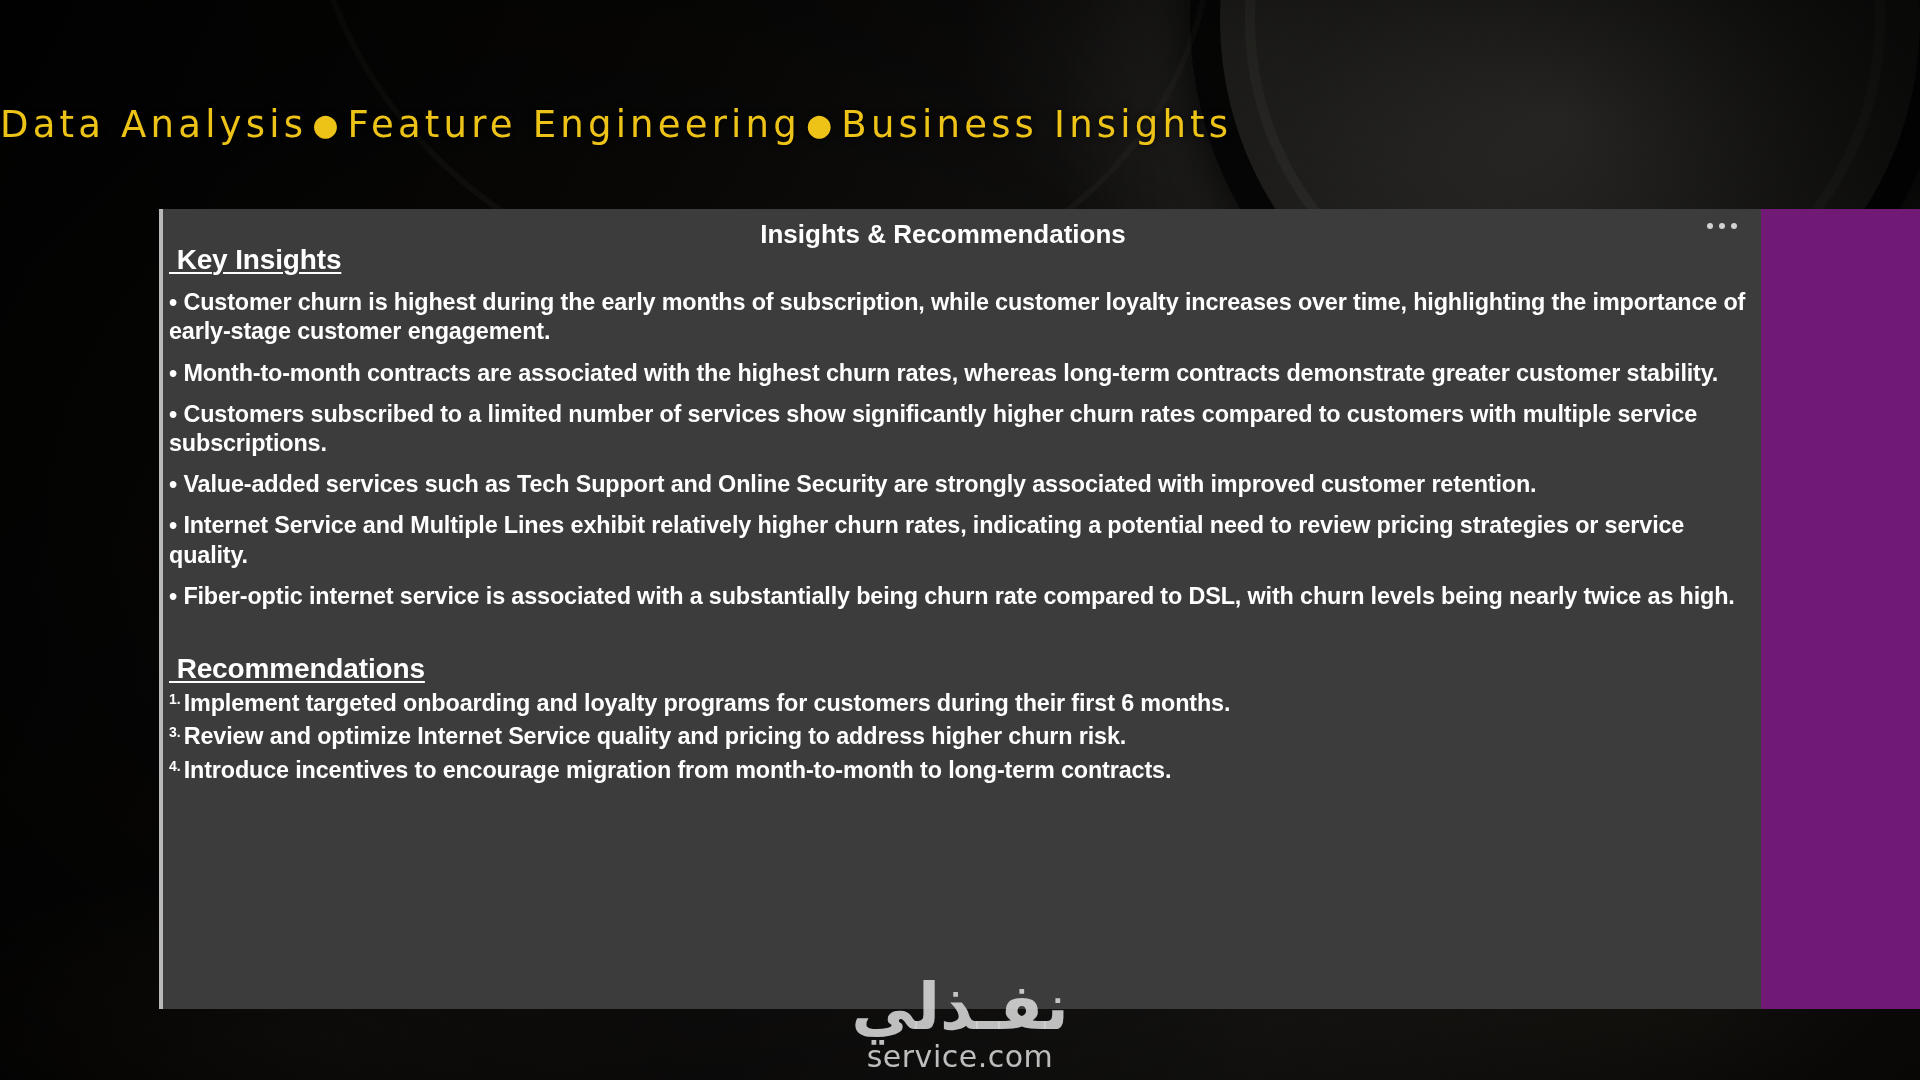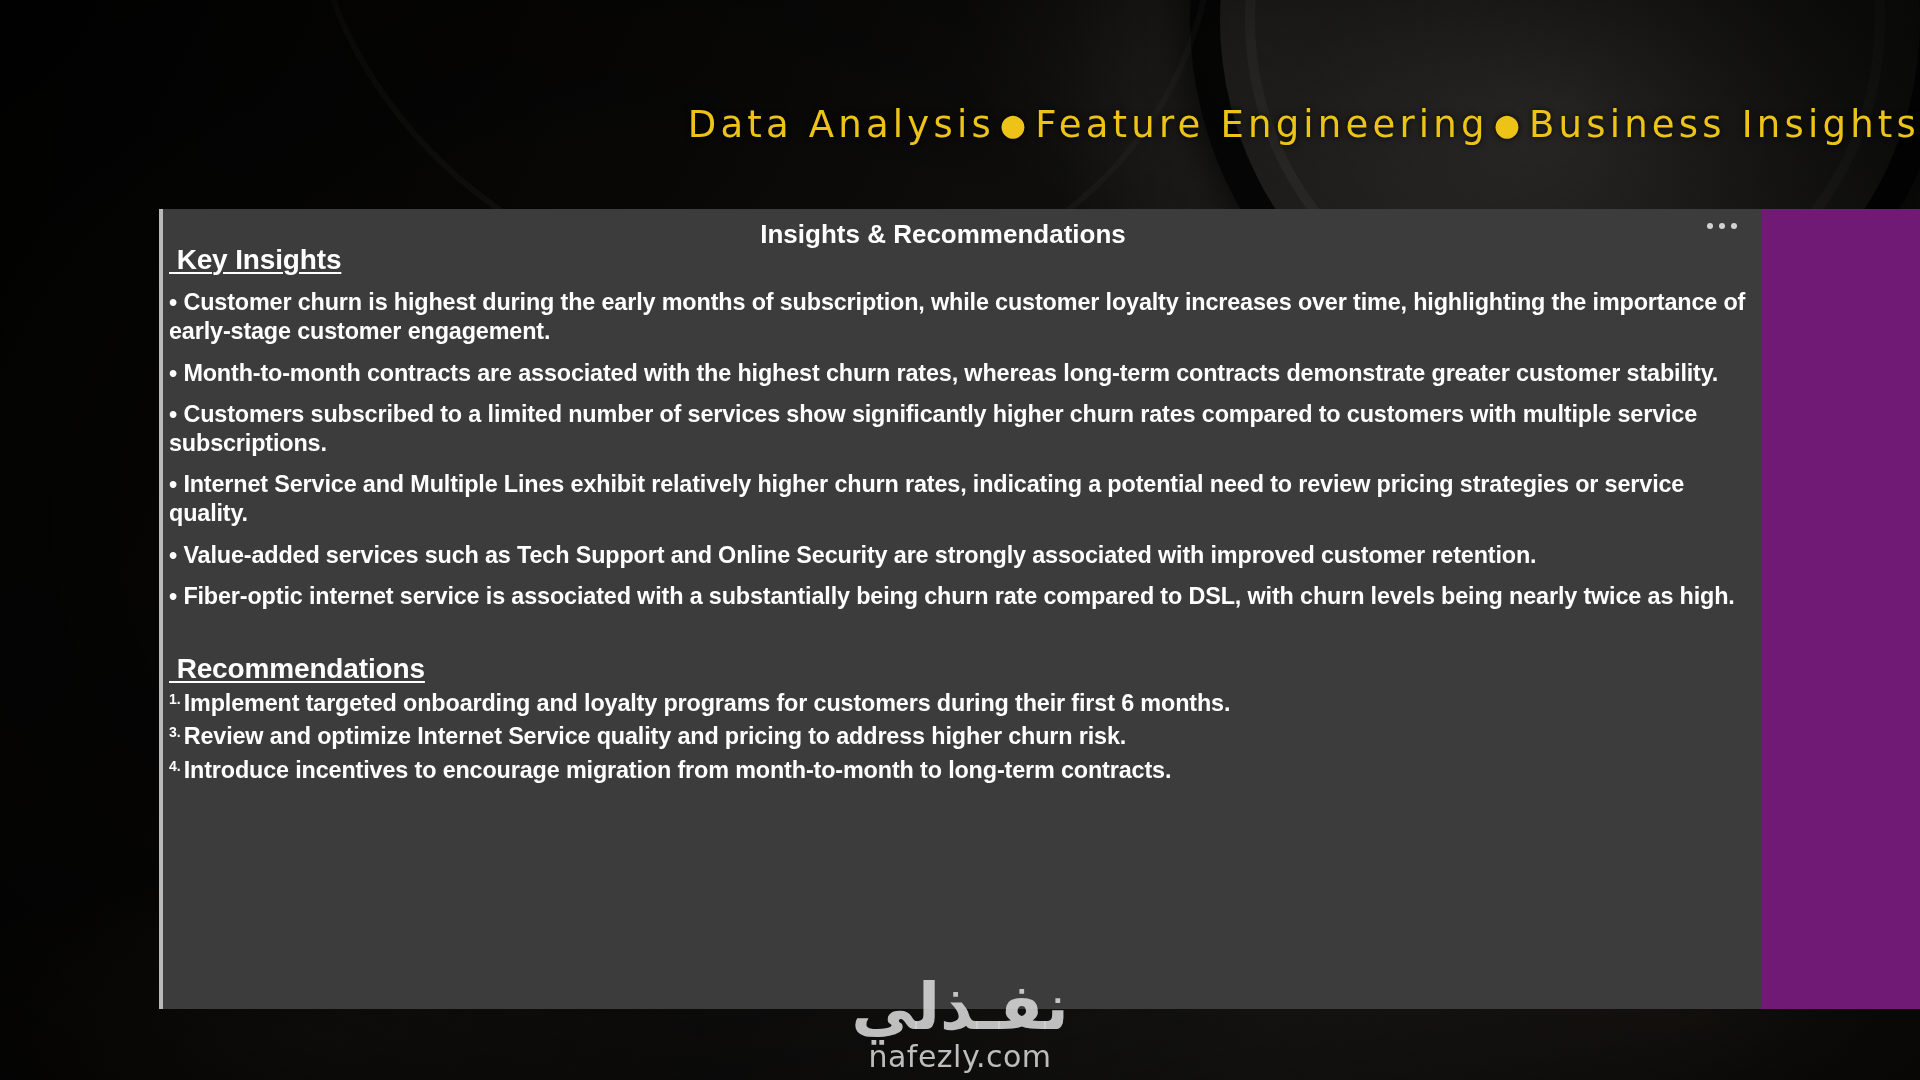--- a/index.html
+++ b/index.html
@@ -62,21 +62,21 @@
     position:absolute; inset:0;
     background: radial-gradient(ellipse 1300px 860px at 820px 520px, rgba(0,0,0,0.0) 30%, rgba(0,0,0,0.72) 100%);
   }
 
   
   #headline {
     position: absolute;
     top: 103px;
     left: 0;
     width: 1920px;
-    text-align: right;
+    text-align: left;
     color: #edc318;
     font-family: "DejaVu Sans", sans-serif;
     font-size: 37px;
     font-weight: 400;
     letter-spacing: 4.2px;
     white-space: nowrap;
     text-shadow: 0 0 6px rgba(0,0,0,0.85);
   }
   #headline .sep {
     color: #edc318;
@@ -246,35 +246,35 @@
         <span></span>
       </div>
 
       <div id="content">
 
         <span class="section-head"> Key Insights</span>
 
         <span class="bullet-line">• Customer churn is highest during the early months of subscription, while customer loyalty increases over time, highlighting the importance of early-stage customer engagement.</span>
         <span class="bullet-line">• Month-to-month contracts are associated with the highest churn rates, whereas long-term contracts demonstrate greater customer stability.</span>
         <span class="bullet-line">• Customers subscribed to a limited number of services show significantly higher churn rates compared to customers with multiple service subscriptions.</span>
+        <span class="bullet-line">• Value-added services such as Tech Support and Online Security are strongly associated with improved customer retention.</span>
         <span class="bullet-line">• Internet Service and Multiple Lines exhibit relatively higher churn rates, indicating a potential need to review pricing strategies or service quality.</span>
-        <span class="bullet-line">• Value-added services such as Tech Support and Online Security are strongly associated with improved customer retention.</span>
         <span class="bullet-line">• Fiber-optic internet service is associated with a substantially being churn rate compared to DSL, with  churn levels being nearly twice as high.</span>
 
         <span class="spacer-line"></span>
         <span class="spacer-small"></span>
 
         <span class="section-head"> Recommendations</span>
 
         <span class="rec-item"><span class="rec-num">1.</span><span>Implement targeted onboarding and loyalty programs for customers during their first 6 months.</span></span>
         <span class="rec-item"><span class="rec-num">3.</span><span>Review and optimize Internet Service quality and pricing to address higher churn risk.</span></span>
         <span class="rec-item"><span class="rec-num">4.</span><span>Introduce incentives to encourage migration from month-to-month to long-term contracts.</span></span>
 
       </div>
     </div>
   </div>
 
   <div id="watermark">
     <div id="watermark-ar">نفـذلي</div>
-    <div id="watermark-url">nafezly.com</div>
+    <div id="watermark-url">service.com</div>
   </div>
 
 </div>
 
 </body></html>

